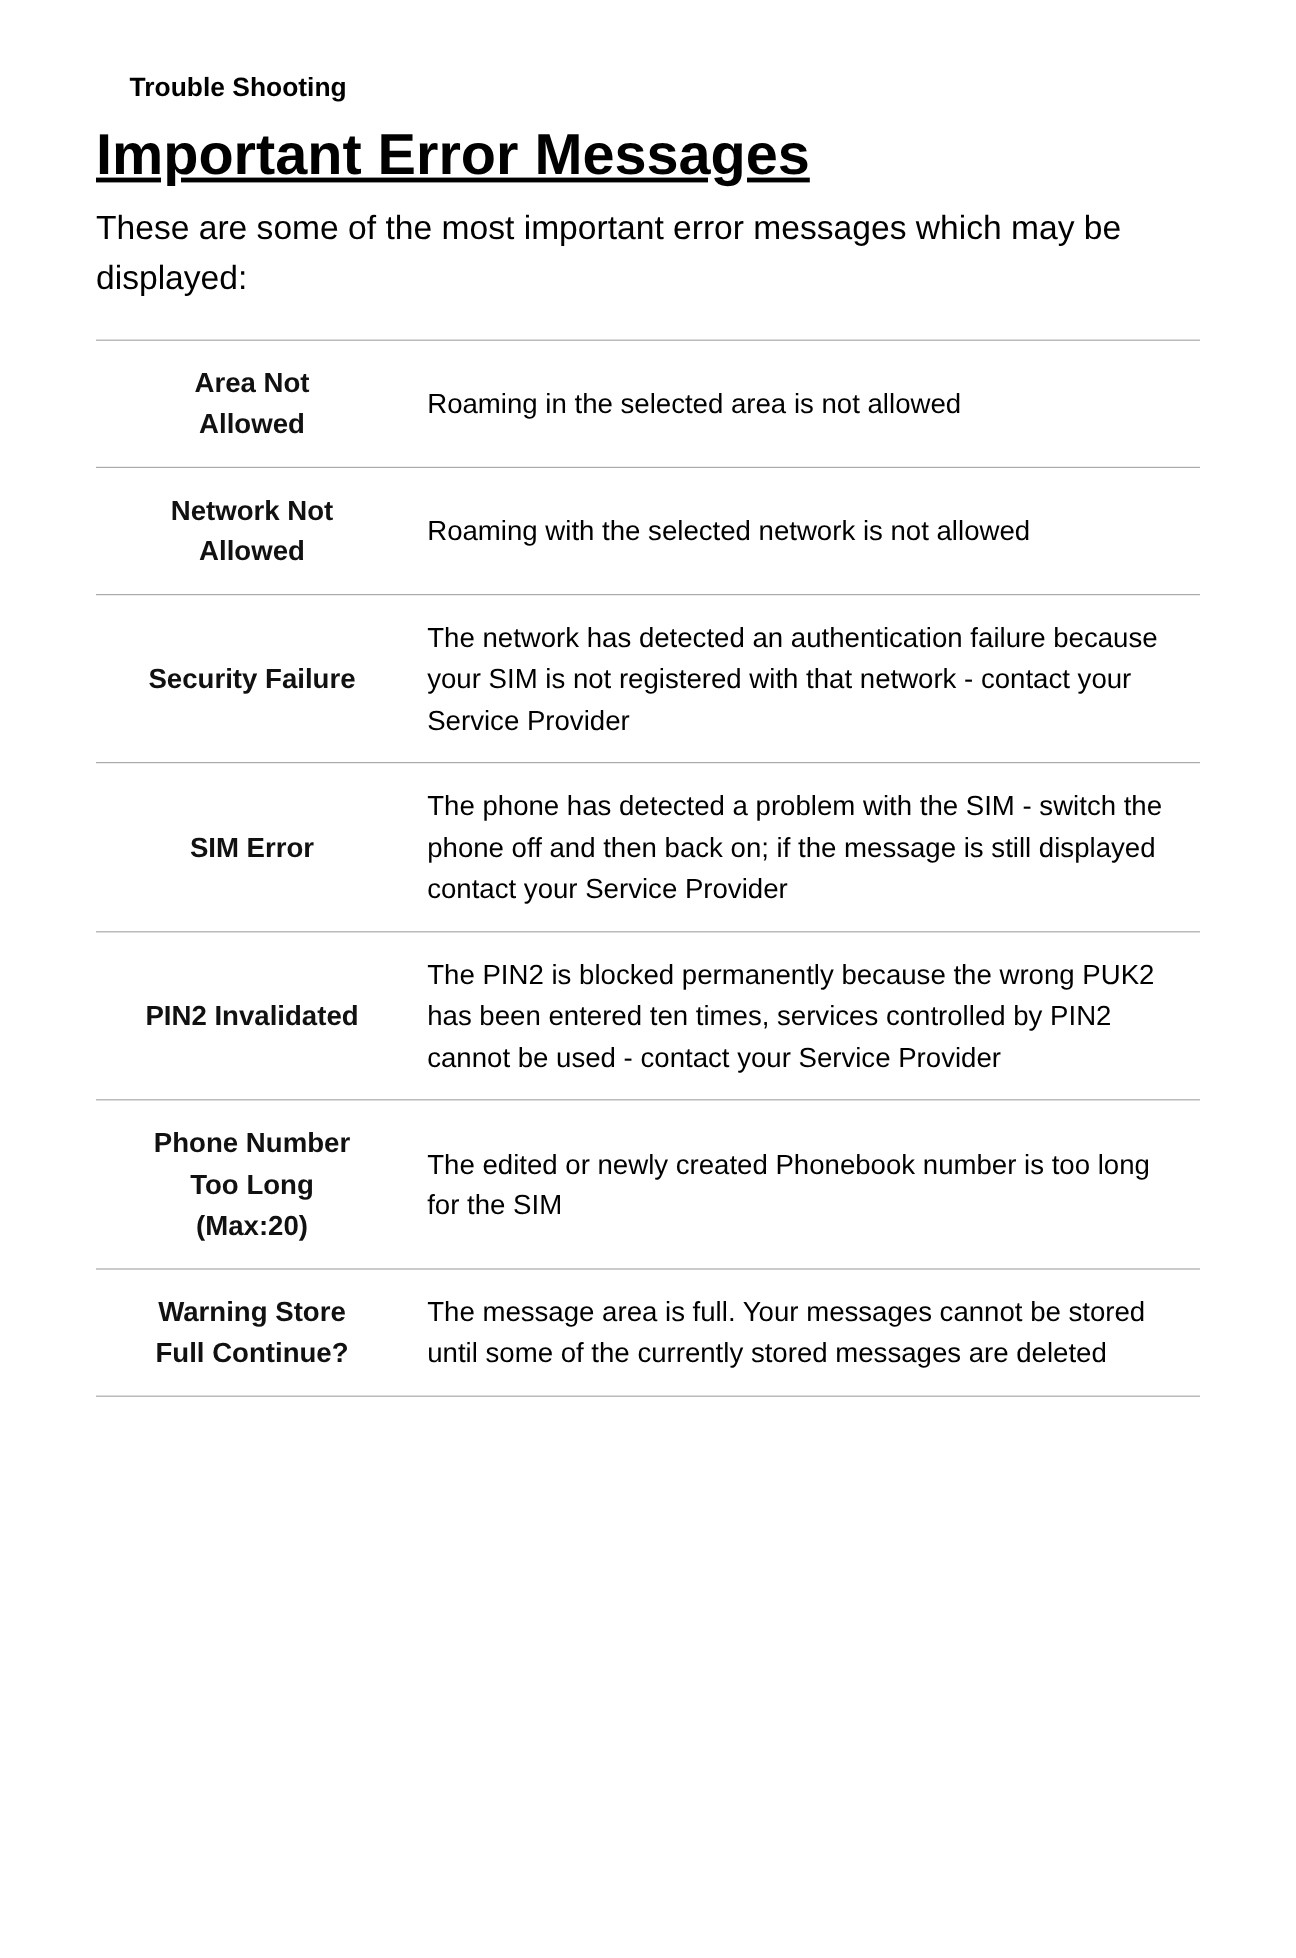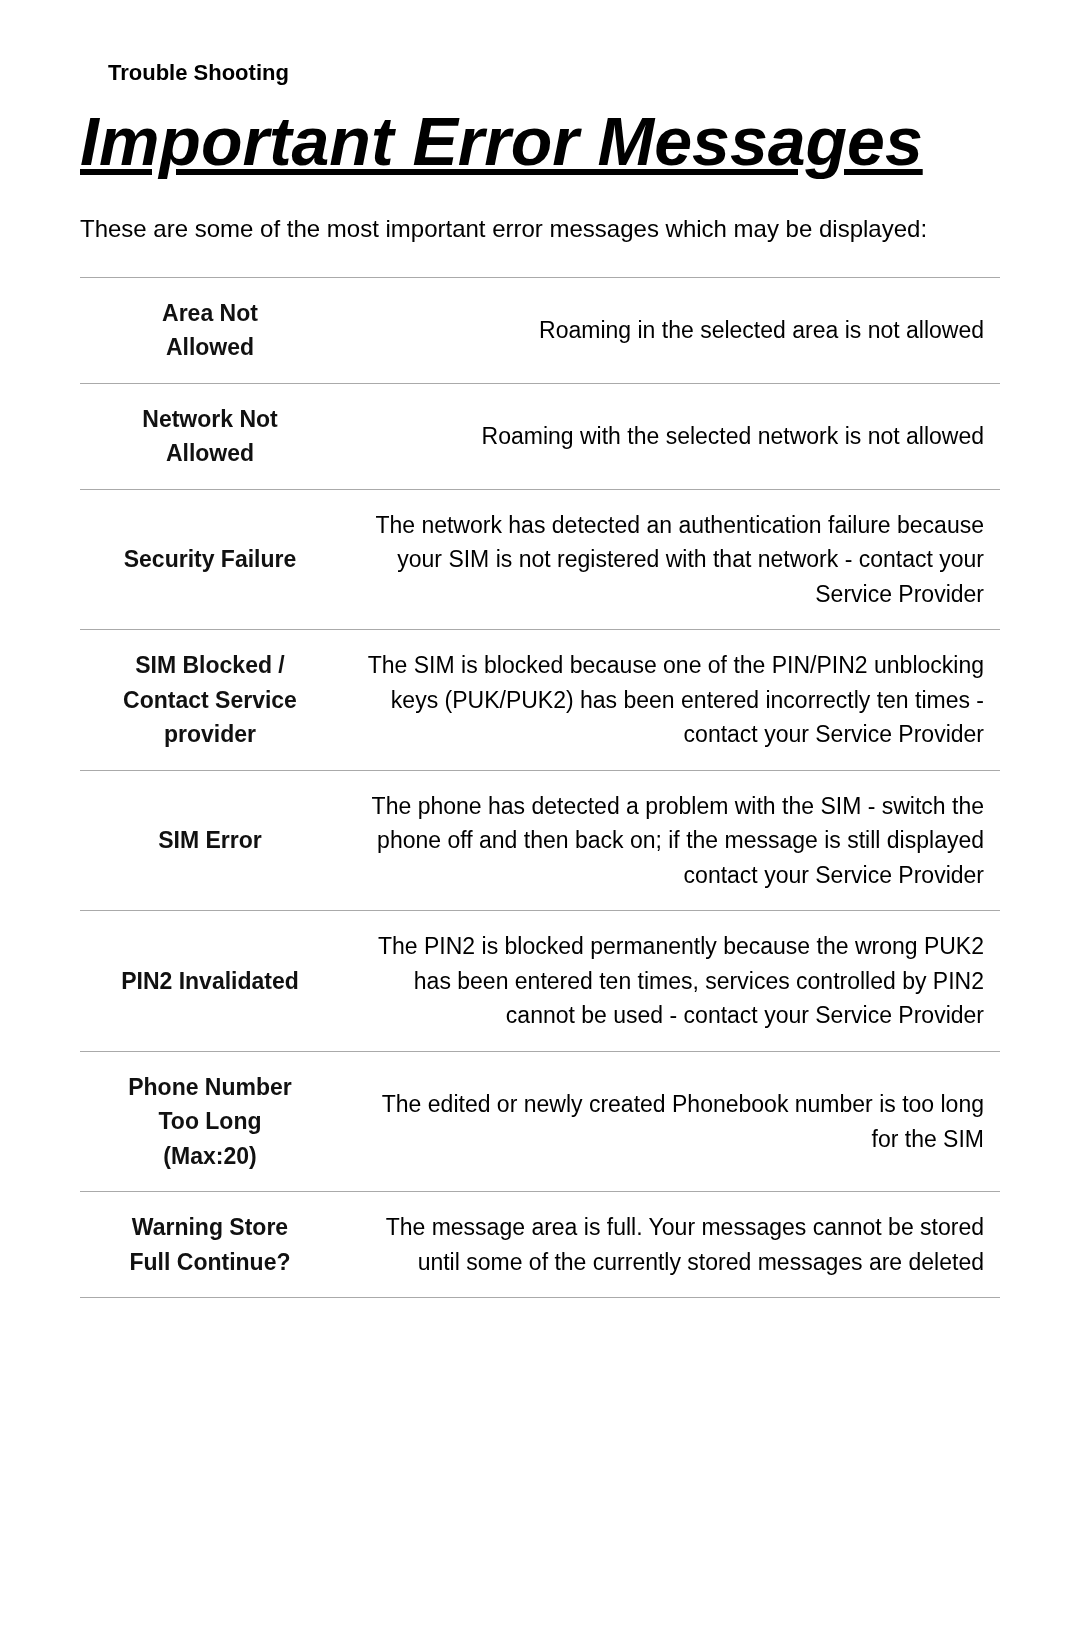--- a/index.html
+++ b/index.html
@@ -18,30 +18,29 @@
     }
 
     .section-label {
       font-size: 22px;
       font-weight: bold;
       margin-bottom: 18px;
       margin-left: 28px;
     }
 
     .page-title {
-      font-size: 68px;
+      font-size: 48px;
       font-weight: bold;
       text-decoration: underline;
-      margin-bottom: 32px;
+      margin-bottom: 12px;
       line-height: 1.1;
-      font-style: italic;
     }
 
     .intro-text {
-      font-size: 24px;
+      font-size: 28px;
       margin-bottom: 30px;
       line-height: 1.5;
     }
 
     .error-table {
       width: 100%;
       border-collapse: collapse;
       font-size: 23px;
     }
 
@@ -61,21 +60,21 @@
 
     .error-table td:first-child {
       width: 260px;
       text-align: center;
       vertical-align: middle;
       color: #111;
       font-weight: bold;
     }
 
     .error-table td:last-child {
-      text-align: right;
+      text-align: left;
       vertical-align: middle;
       border-left: none;
     }
   </style>
 </head>
 <body>
 
 <div class="section-label">Trouble Shooting</div>
 
 <div class="page-title">Important Error Messages</div>
@@ -90,24 +89,20 @@
       </tr>
       <tr>
         <td>Network Not<br>Allowed</td>
         <td>Roaming with the selected network is not allowed</td>
       </tr>
       <tr>
         <td>Security Failure</td>
         <td>The network has detected an authentication failure because your SIM is not registered with that network - contact your Service Provider</td>
       </tr>
       <tr>
-        <td>SIM Blocked /<br>Contact Service<br>provider</td>
-        <td>The SIM is blocked because one of the PIN/PIN2 unblocking keys (PUK/PUK2) has been entered incorrectly ten times - contact your Service Provider</td>
-      </tr>
-      <tr>
         <td>SIM Error</td>
         <td>The phone has detected a problem with the SIM - switch the phone off and then back on; if the message is still displayed contact your Service Provider</td>
       </tr>
       <tr>
         <td>PIN2 Invalidated</td>
         <td>The PIN2 is blocked permanently because the wrong PUK2 has been entered ten times, services controlled by PIN2 cannot be used - contact your Service Provider</td>
       </tr>
       <tr>
         <td>Phone Number<br>Too Long<br>(Max:20)</td>
         <td>The edited or newly created Phonebook number is too long for the SIM</td>

